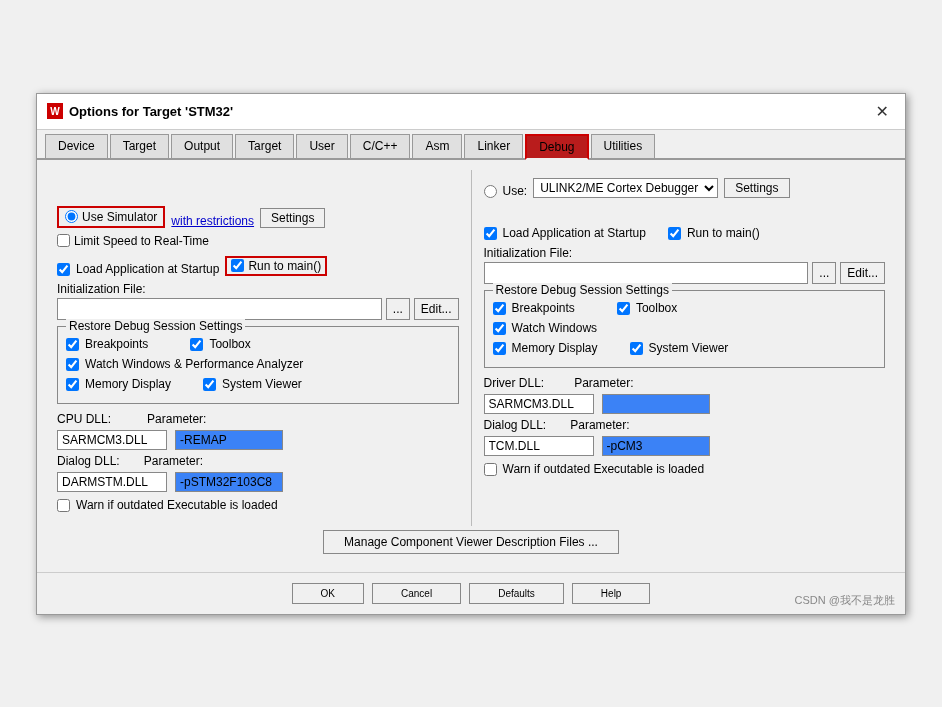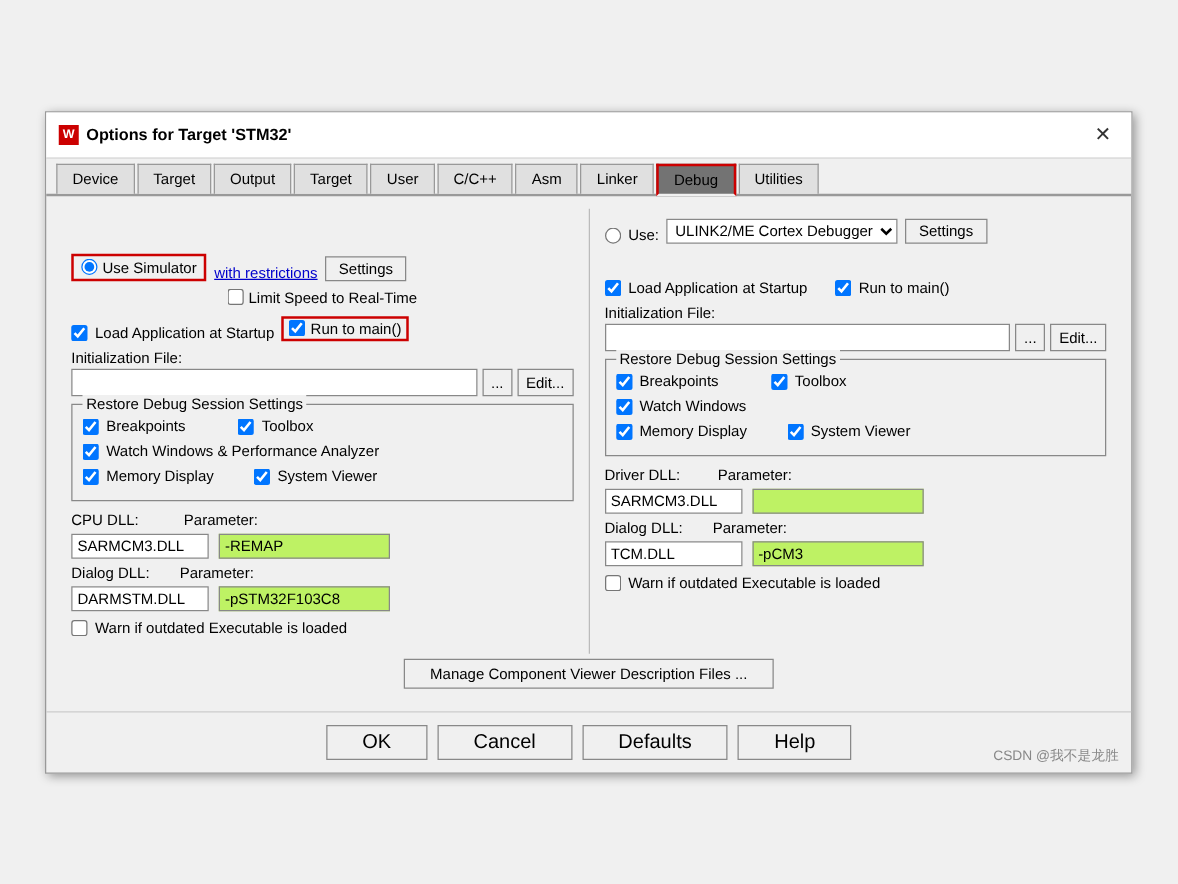--- a/index.html
+++ b/index.html
@@ -68,21 +68,21 @@
     .tab {
       padding: 4px 12px;
       border: 1px solid #999;
       border-bottom: none;
       background: #e0e0e0;
       cursor: pointer;
       margin-right: 2px;
       font-size: 12px;
     }
     .tab.active {
-      background: #737373;
+      background: #b91c1c;
       border-bottom: 2px solid #f0f0f0;
       margin-bottom: -2px;
       z-index: 1;
       position: relative;
       border: 2px solid #cc0000;
       border-bottom: 2px solid #f0f0f0;
     }
 
     .content {
       padding: 10px 12px;
@@ -173,24 +173,24 @@
     .dll-label { white-space: nowrap; font-size: 12px; }
     .dll-input {
       border: 1px solid #888;
       background: white;
       padding: 2px 4px;
       font-size: 12px;
       width: 110px;
     }
     .dll-input-wide {
       border: 1px solid #888;
-      background: #bef264;
+      background: #3b82f6;
       padding: 2px 4px;
       font-size: 12px;
-      width: 137px;
+      width: 108px;
     }
 
     .init-file-row {
       display: flex;
       align-items: center;
       gap: 4px;
       margin-bottom: 6px;
     }
     .init-file-input {
       flex: 1;
@@ -214,21 +214,21 @@
       justify-content: center;
       gap: 8px;
       padding: 10px;
       border-top: 1px solid #ccc;
     }
     .bottom-btn {
       padding: 4px 28px;
       background: #f0f0f0;
       border: 1px solid #888;
       cursor: pointer;
-      font-size: 16px;
+      font-size: 10px;
     }
 
     .manage-btn {
       display: block;
       margin: 4px auto 8px auto;
       padding: 4px 20px;
       background: #f0f0f0;
       border: 1px solid #888;
       cursor: pointer;
       font-size: 12px;
@@ -252,21 +252,20 @@
       right: 10px;
       font-size: 11px;
       color: #888;
     }
 
     .limit-speed-row {
       display: flex;
       align-items: center;
       gap: 4px;
       margin-bottom: 8px;
-      justify-content: center;
     }
   </style>
 </head>
 <body>
 
 <div class="dialog">
 
   <div class="title-bar">
     <div class="title-bar-left">
       <div class="title-icon">W</div>

